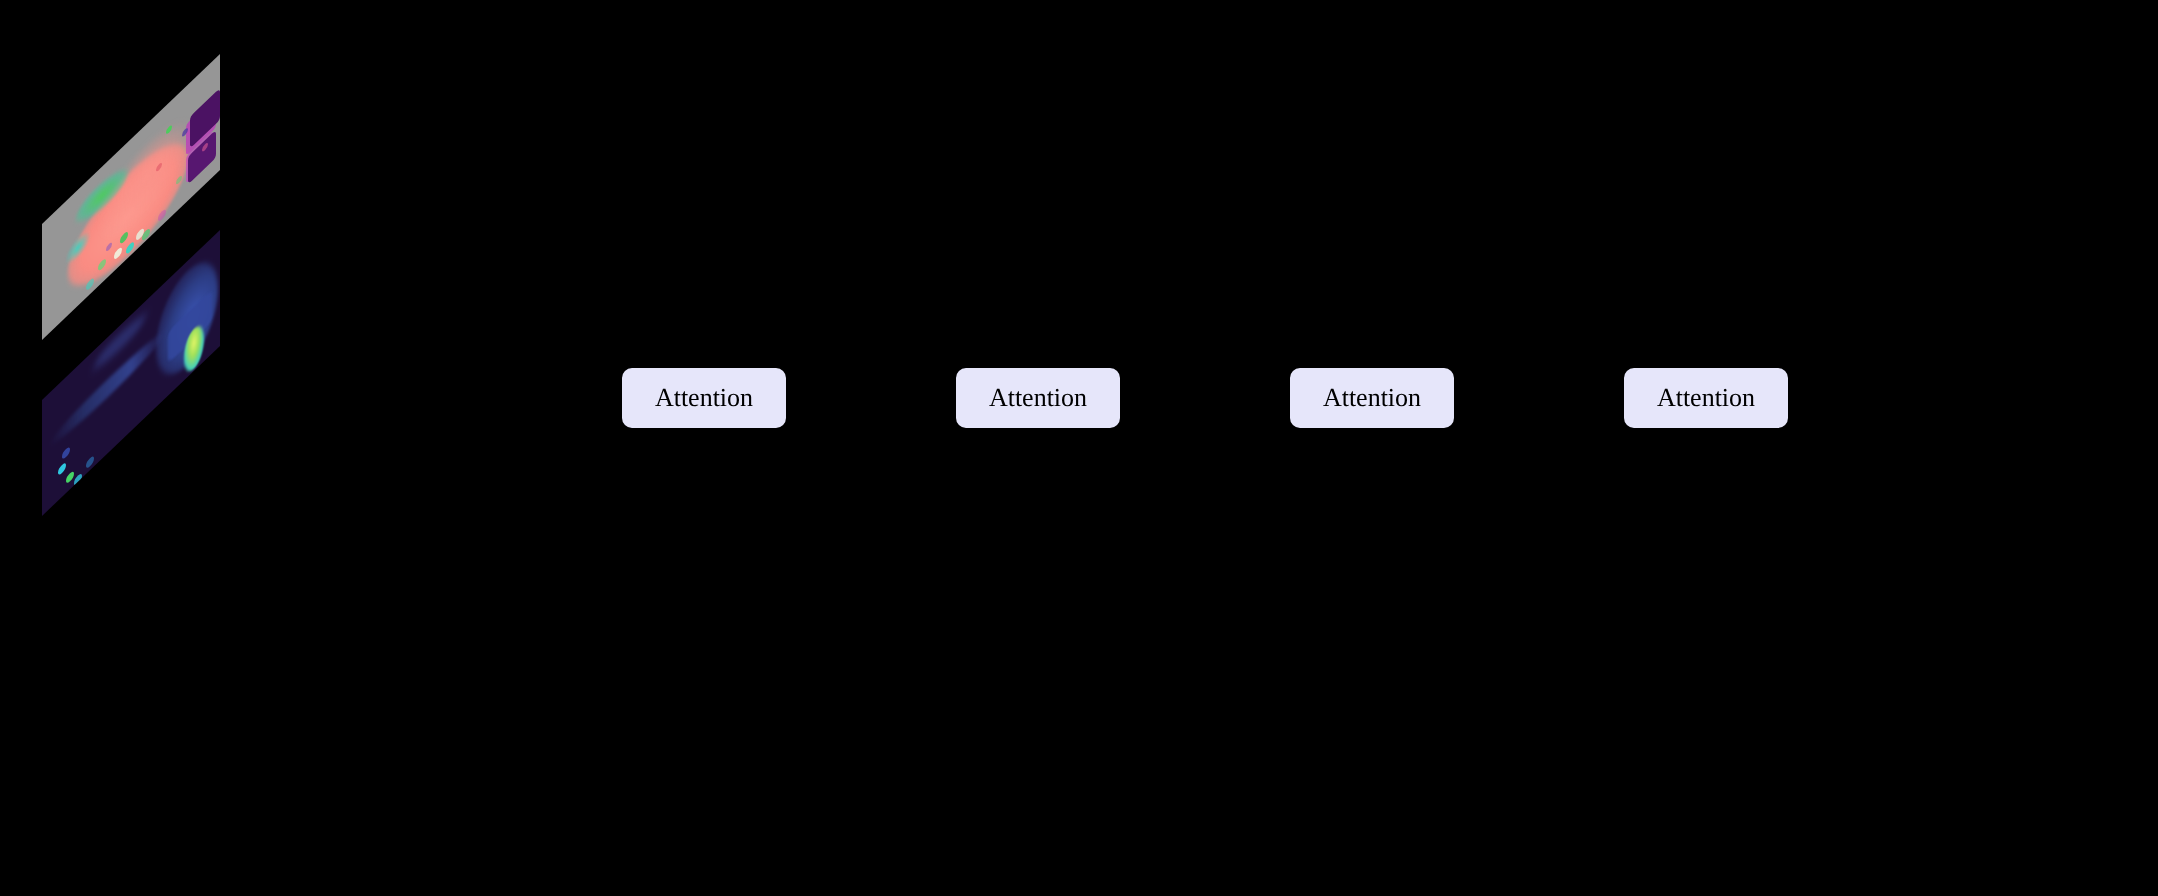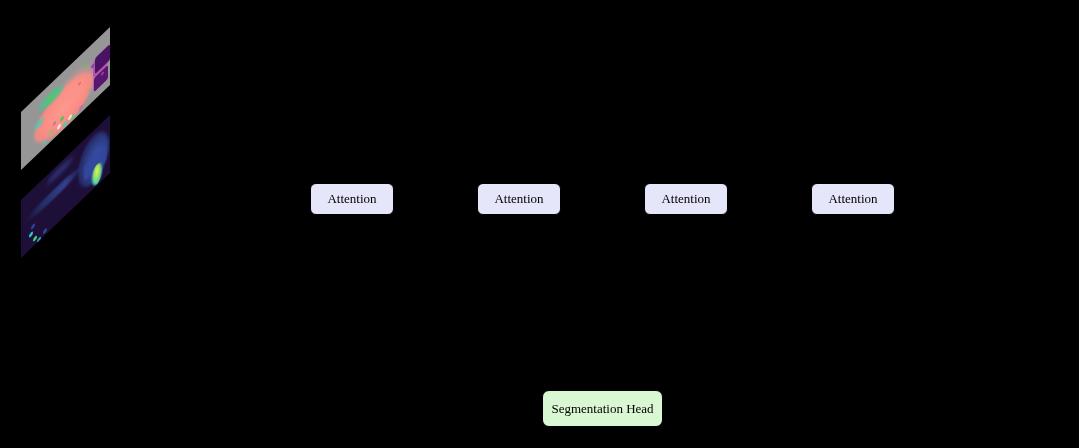--- a/index.html
+++ b/index.html
@@ -130,17 +130,14 @@
   <div class="node attention a2">
     <span>Attention</span>
   </div>
   <div class="node attention a3">
     <span>Attention</span>
   </div>
   <div class="node attention a4">
     <span>Attention</span>
   </div>
 
-  <div class="node seghead">
-    <span>Segmentation Head</span>
-  </div>
 
 </div>
 
 </body></html>

